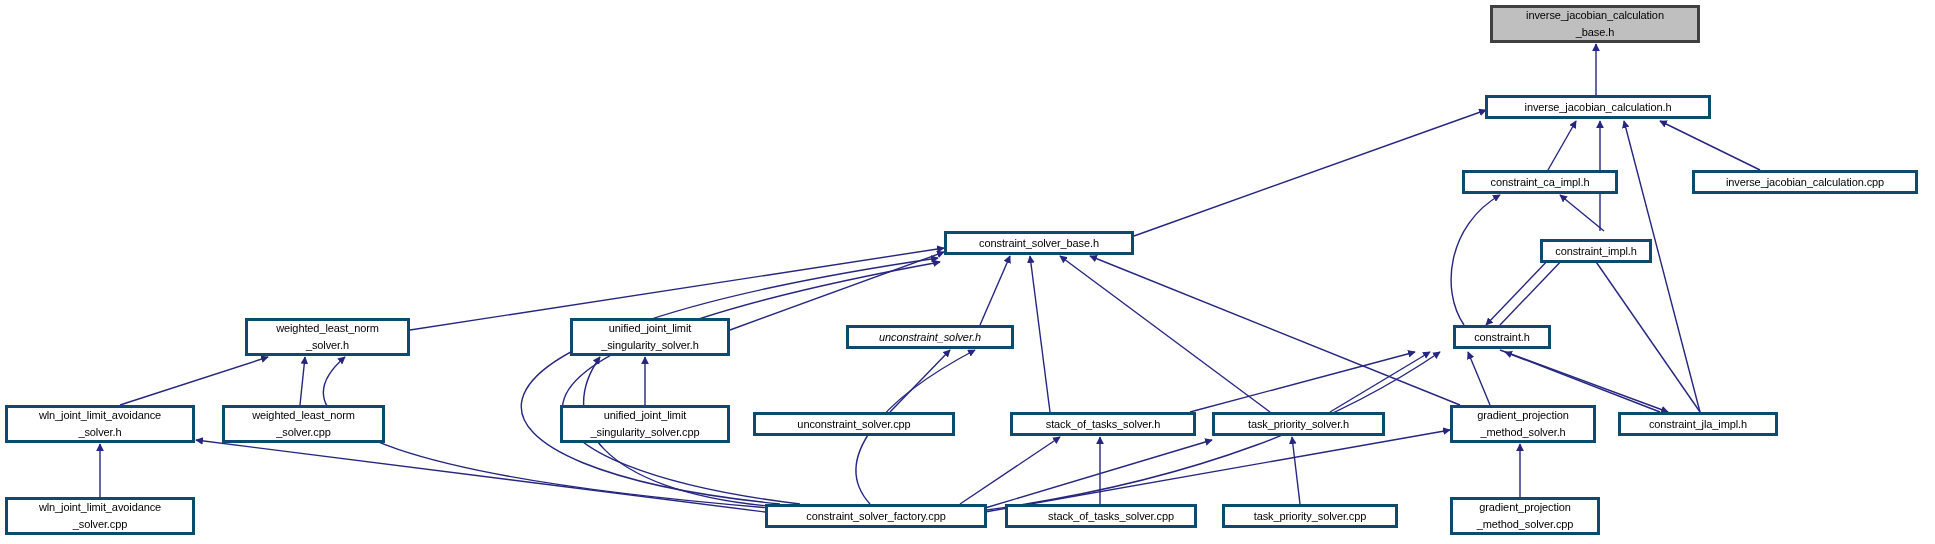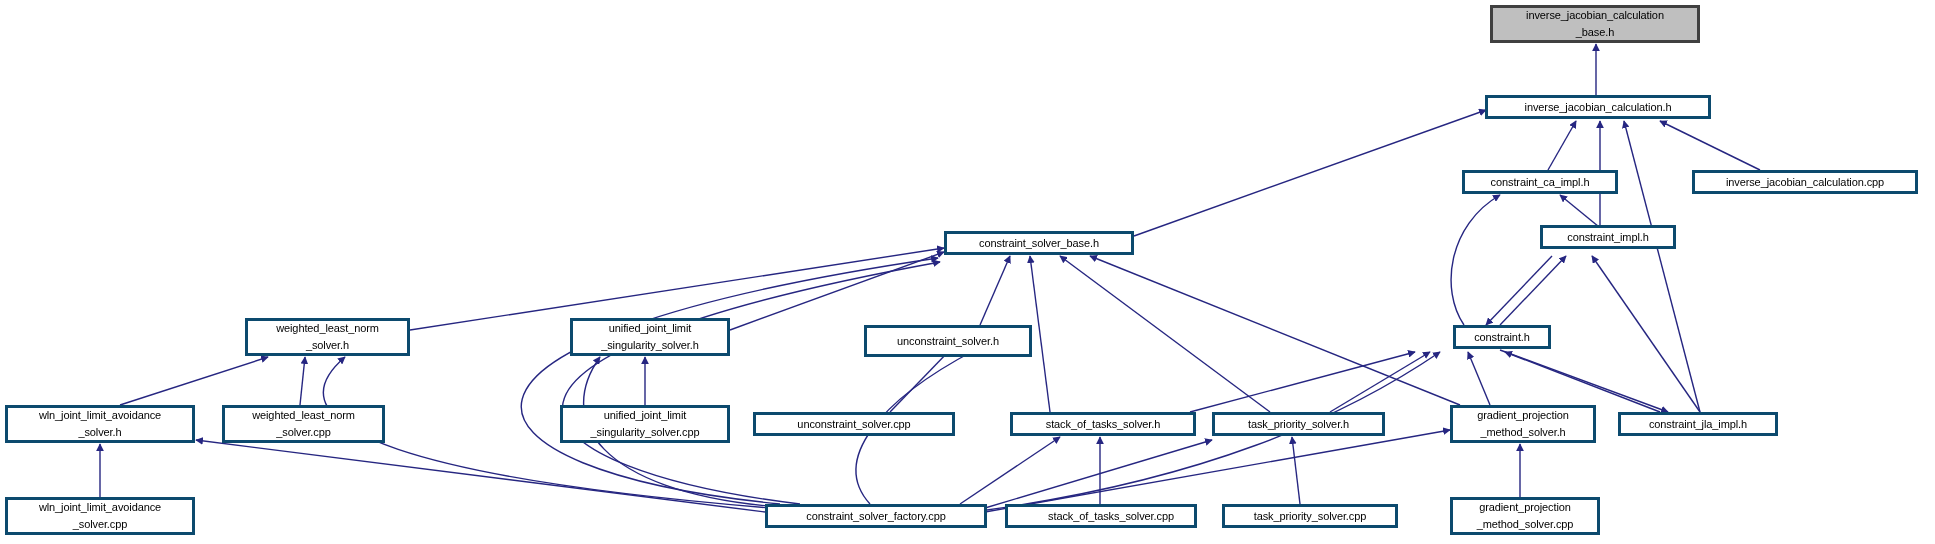--- a/index.html
+++ b/index.html
@@ -101,27 +101,27 @@
         <path d="M1660,412 L1505,352" marker-end="url(#arrow)" stroke="#262681"></path>
         <path d="M987,510 C1200,480 1340,420 1440,352" marker-end="url(#arrow)" stroke="#262681"></path>
       </g>
   </svg>
   <div id="node-layer">
       <div class="node root" style="left: 1490px; top: 5px; width: 210px; height: 38px;"><span class="node-label">inverse_jacobian_calculation
 _base.h</span></div>
       <div class="node" style="left: 1485px; top: 95px; width: 226px; height: 24px;"><span class="node-label">inverse_jacobian_calculation.h</span></div>
       <div class="node" style="left: 1462px; top: 170px; width: 156px; height: 24px;"><span class="node-label">constraint_ca_impl.h</span></div>
       <div class="node" style="left: 1692px; top: 170px; width: 226px; height: 24px;"><span class="node-label">inverse_jacobian_calculation.cpp</span></div>
-      <div class="node" style="left: 1540px; top: 225px; width: 136px; height: 24px;"><span class="node-label">constraint_impl.h</span></div>
+      <div class="node" style="left: 1540px; top: 239px; width: 112px; height: 24px;"><span class="node-label">constraint_impl.h</span></div>
       <div class="node" style="left: 944px; top: 231px; width: 190px; height: 24px;"><span class="node-label">constraint_solver_base.h</span></div>
       <div class="node" style="left: 245px; top: 318px; width: 165px; height: 38px;"><span class="node-label">weighted_least_norm
 _solver.h</span></div>
       <div class="node" style="left: 570px; top: 318px; width: 160px; height: 38px;"><span class="node-label">unified_joint_limit
 _singularity_solver.h</span></div>
-      <div class="node" style="left: 864px; top: 325px; width: 168px; height: 32px;"><span class="node-label">unconstraint_solver.h</span></div>
+      <div class="node" style="left: 846px; top: 325px; width: 168px; height: 24px; font-style: italic;"><span class="node-label">unconstraint_solver.h</span></div>
       <div class="node" style="left: 1412px; top: 325px; width: 98px; height: 24px; margin-left: 41px;"><span class="node-label">constraint.h</span></div>
       <div class="node" style="left: 5px; top: 405px; width: 190px; height: 38px;"><span class="node-label">wln_joint_limit_avoidance
 _solver.h</span></div>
       <div class="node" style="left: 222px; top: 405px; width: 163px; height: 38px;"><span class="node-label">weighted_least_norm
 _solver.cpp</span></div>
       <div class="node" style="left: 560px; top: 405px; width: 170px; height: 38px;"><span class="node-label">unified_joint_limit
 _singularity_solver.cpp</span></div>
       <div class="node" style="left: 753px; top: 412px; width: 202px; height: 24px;"><span class="node-label">unconstraint_solver.cpp</span></div>
       <div class="node" style="left: 1010px; top: 412px; width: 186px; height: 24px;"><span class="node-label">stack_of_tasks_solver.h</span></div>
       <div class="node" style="left: 1212px; top: 412px; width: 173px; height: 24px;"><span class="node-label">task_priority_solver.h</span></div>

